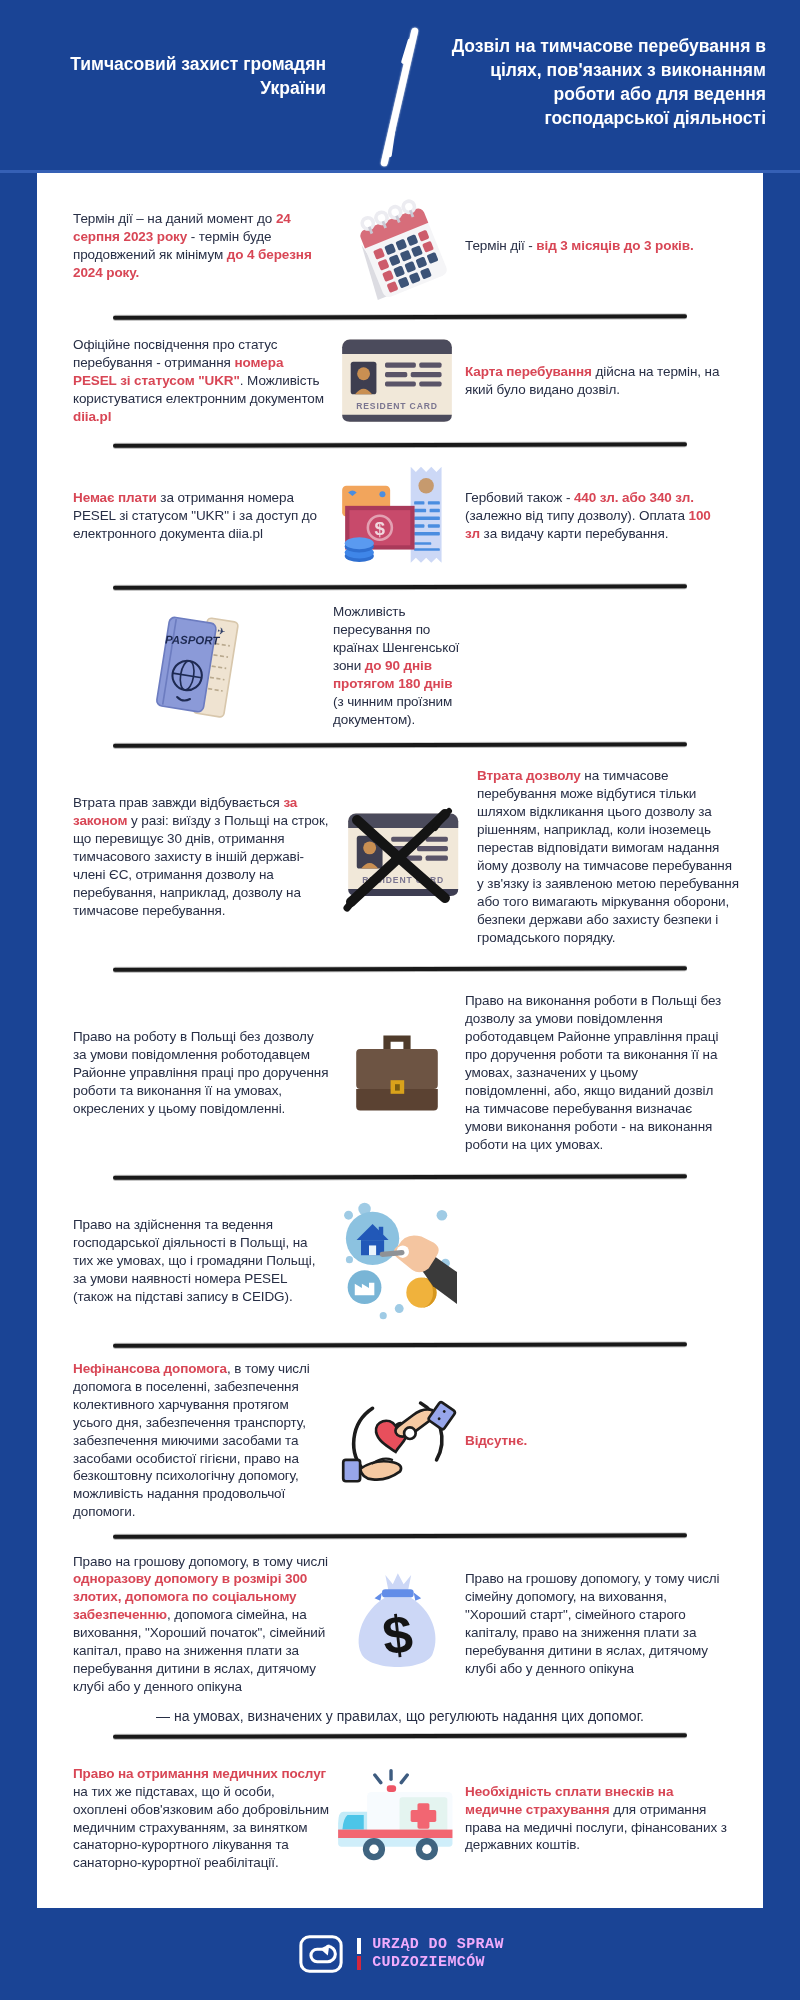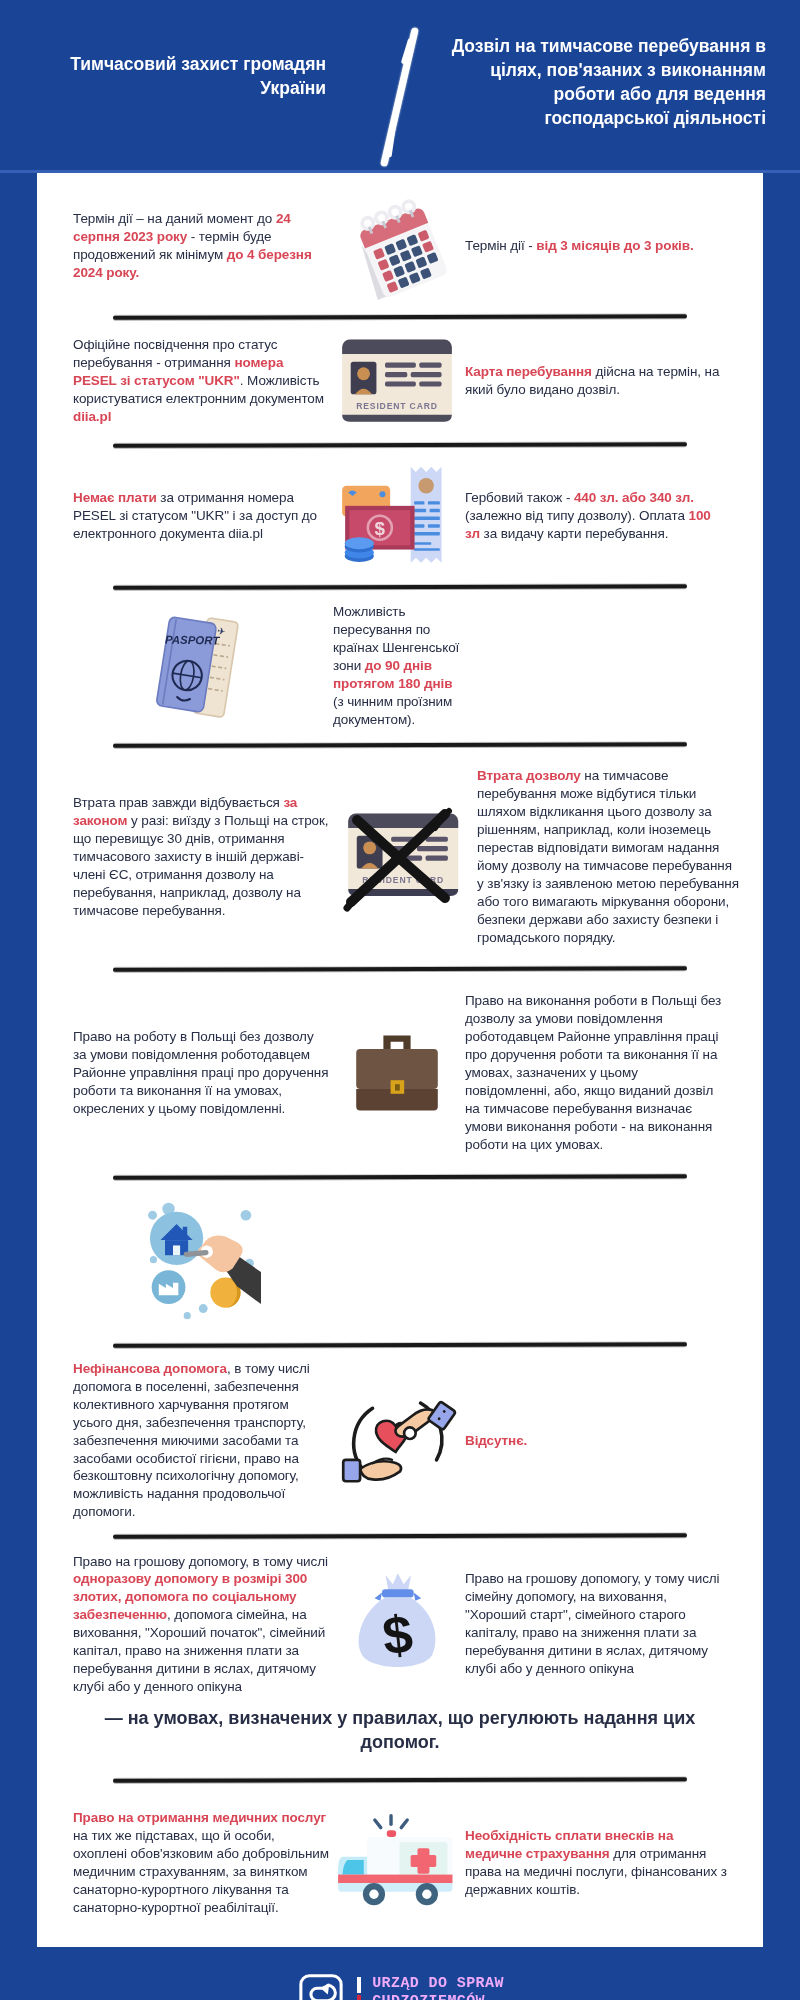--- a/index.html
+++ b/index.html
@@ -27,21 +27,21 @@
   .r1{min-height:128px}.r2{min-height:118px}.r3{min-height:132px}.r4{min-height:148px}
   .r5{min-height:214px}.r6{min-height:198px}.r7{min-height:158px}.r8{min-height:172px}
   .r9{min-height:166px}.r10{min-height:156px}
   .row svg{width:112px;height:auto;display:block;}
   .r1 svg{width:120px}.r2 svg{width:120px}.r3 svg{width:120px}.r4 svg{width:106px}
   .r5 svg{width:140px}.r6 svg{width:104px}.r7 svg{width:120px}.r8 svg{width:120px}
   .r9 svg{width:100px}.r10 svg{width:128px}
   .divider{height:4px;width:79%;margin:3px auto;background:#191919;border-radius:2px;
        transform:rotate(-.15deg);
        box-shadow:0 1px 0 rgba(25,25,25,.35),0 -1px 0 rgba(25,25,25,.2);}
-  .footnote{text-align:center;font-size:18px;color:#272e45;margin:0 60px 24px;line-height:1.3;font-weight:bold;}
+  .footnote{text-align:center;font-size:14px;color:#272e45;margin:0 60px 8px;line-height:1.3;}
   
   .ftr{height:92px;display:flex;align-items:center;justify-content:center;gap:11px;}
   .logo-bar{display:flex;flex-direction:column;gap:2px;}
   .logo-bar span{width:4px;display:block;}
   .logo-bar .w{height:16px;background:#fff;}
   .logo-bar .r{height:14px;background:#d3273e;}
   .logo-text{color:#f0abfc;font-weight:bold;font-size:15px;line-height:1.2;letter-spacing:.4px;font-family:Liberation Mono, monospace;}
 </style>
 </head>
 <body>
@@ -231,20 +231,21 @@
     <rect x="14" y="25" width="102" height="50" rx="5" fill="#6d5443"></rect>
     <path d="M14 75 h102 v22 q0 5 -5 5 H19 q-5 0 -5 -5 z" fill="#5b4232"></path>
     <rect x="57" y="64" width="17" height="17" fill="#d9a21b"></rect>
     <rect x="62.5" y="69" width="6" height="8" fill="#7a5c10"></rect>
   </svg>
         </div>
         <div class="cell"><span class="tx">Право на виконання роботи в Польщі без дозволу за умови повідомлення роботодавцем Районне управління праці про доручення роботи та виконання її на умовах, зазначених у цьому повідомленні, або, якщо виданий дозвіл на тимчасове перебування визначає умови виконання роботи - на виконання роботи на цих умовах.</span></div>
       </section>
       <div class="divider"></div>
       <section class="row r7">
+        <div class="cell"><span class="tx">Право на здійснення та ведення господарської діяльності в Польщі, на тих же умовах, що і громадяни Польщі, за умови наявності номера PESEL (також на підставі запису в CEIDG).</span></div>
         <div class="icon-cell">
           <svg viewBox="0 0 135 135">
     <g fill="#9fcbe5">
       <circle cx="13" cy="16" r="5"></circle>
               <circle cx="31" cy="9" r="7"></circle>
               <circle cx="118" cy="16" r="6"></circle>
       <circle cx="14" cy="66" r="4"></circle>
               <circle cx="122" cy="70" r="5"></circle>
               <circle cx="52" cy="129" r="4"></circle>
       <circle cx="70" cy="121" r="5"></circle>

